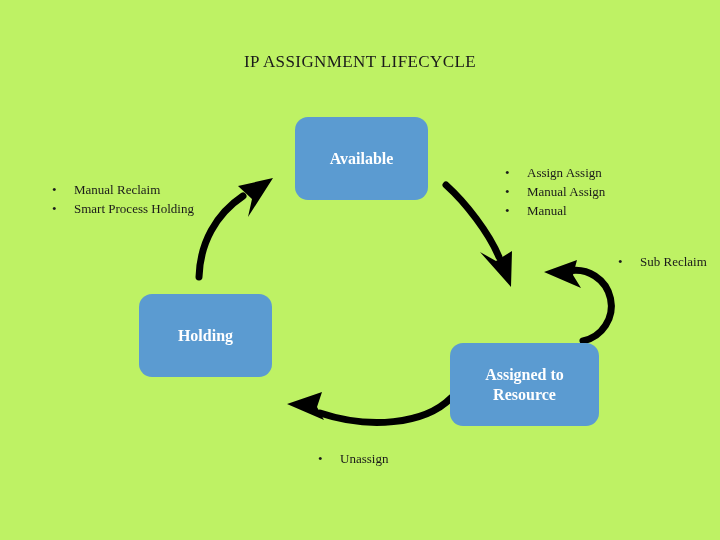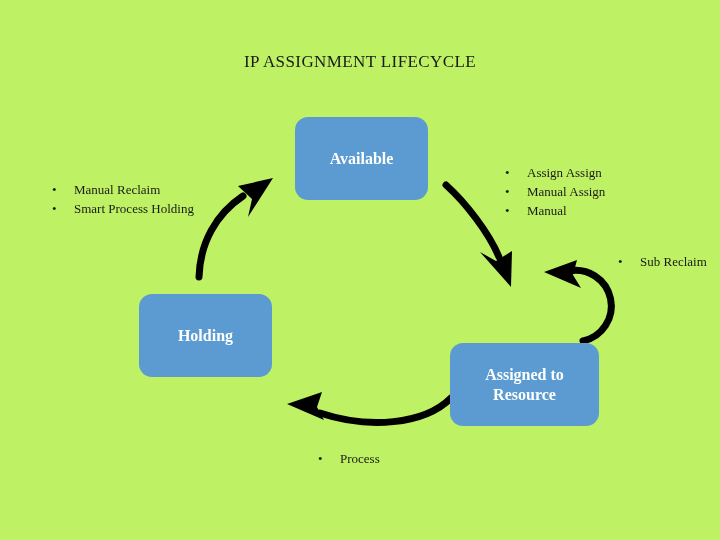--- a/index.html
+++ b/index.html
@@ -163,17 +163,17 @@
   <div class="bullet-list" id="list-sub">
     <div class="bullet-row">
       <span class="bullet-dot">•</span>
       <span class="bullet-text">Sub Reclaim</span>
     </div>
   </div>
 
   <div class="bullet-list" id="list-unassign">
     <div class="bullet-row">
       <span class="bullet-dot">•</span>
-      <span class="bullet-text">Process</span>
+      <span class="bullet-text">Unassign</span>
     </div>
   </div>
 
 </div>
 
 </body></html>

